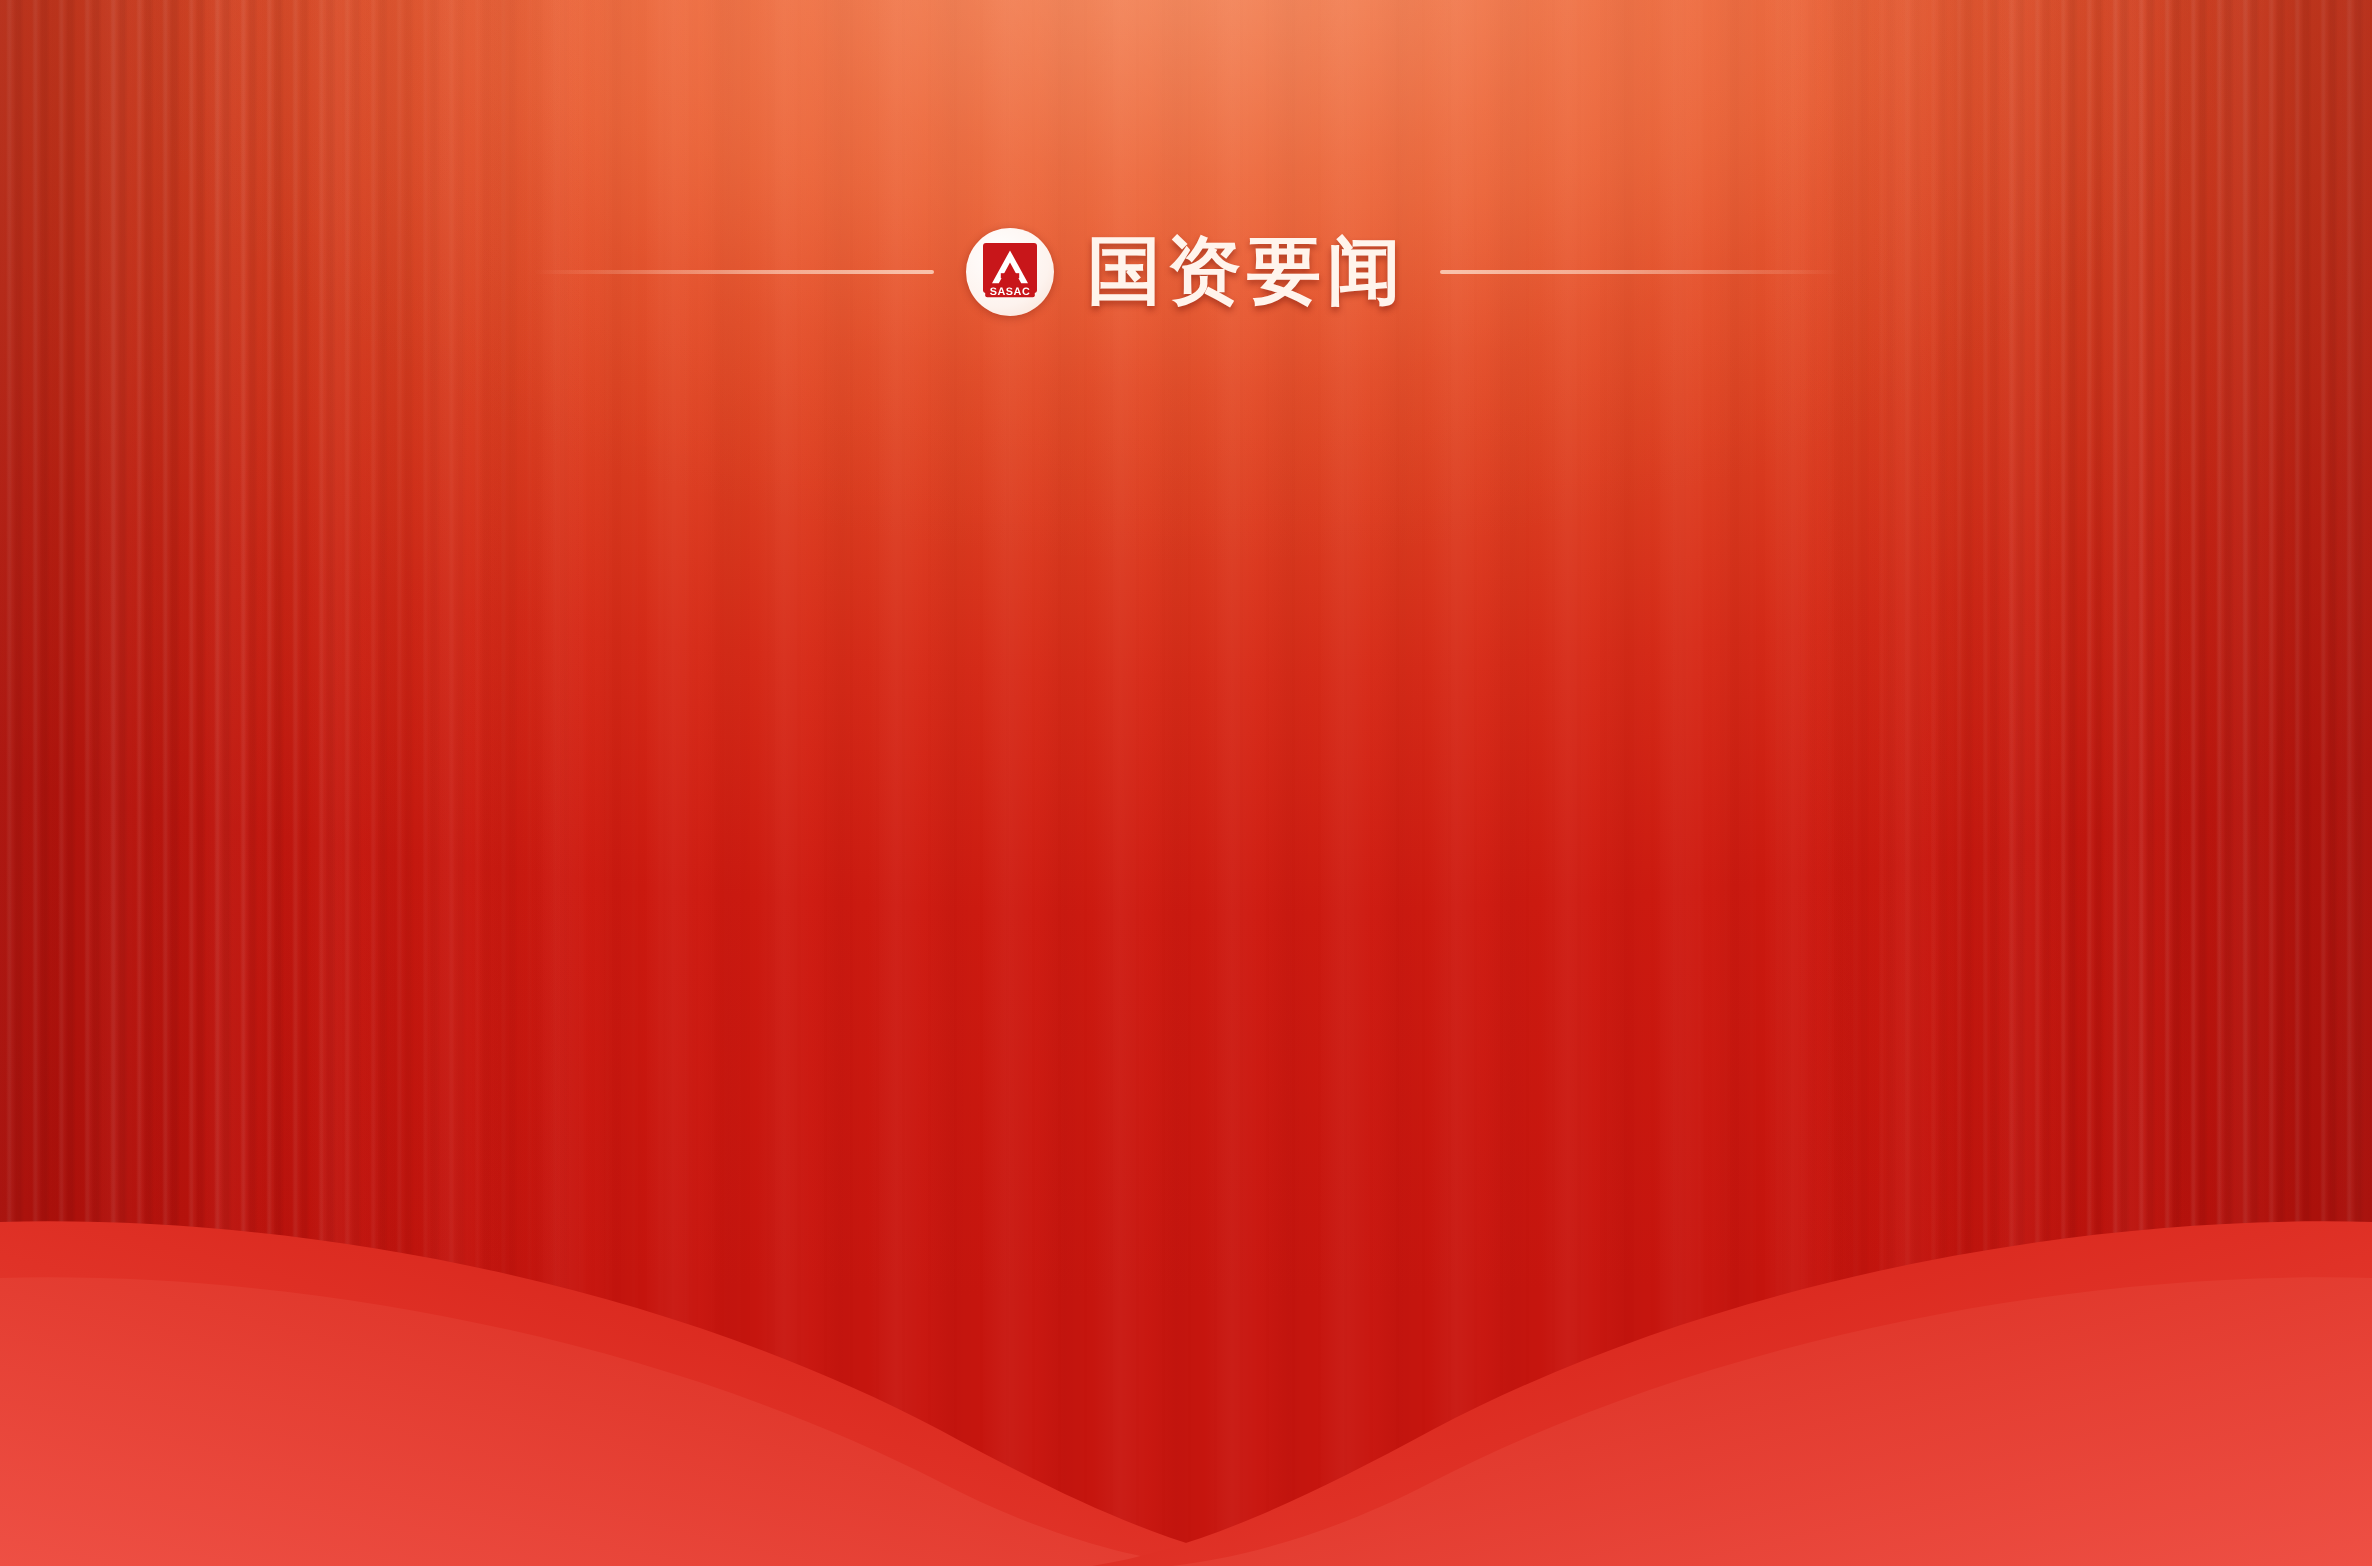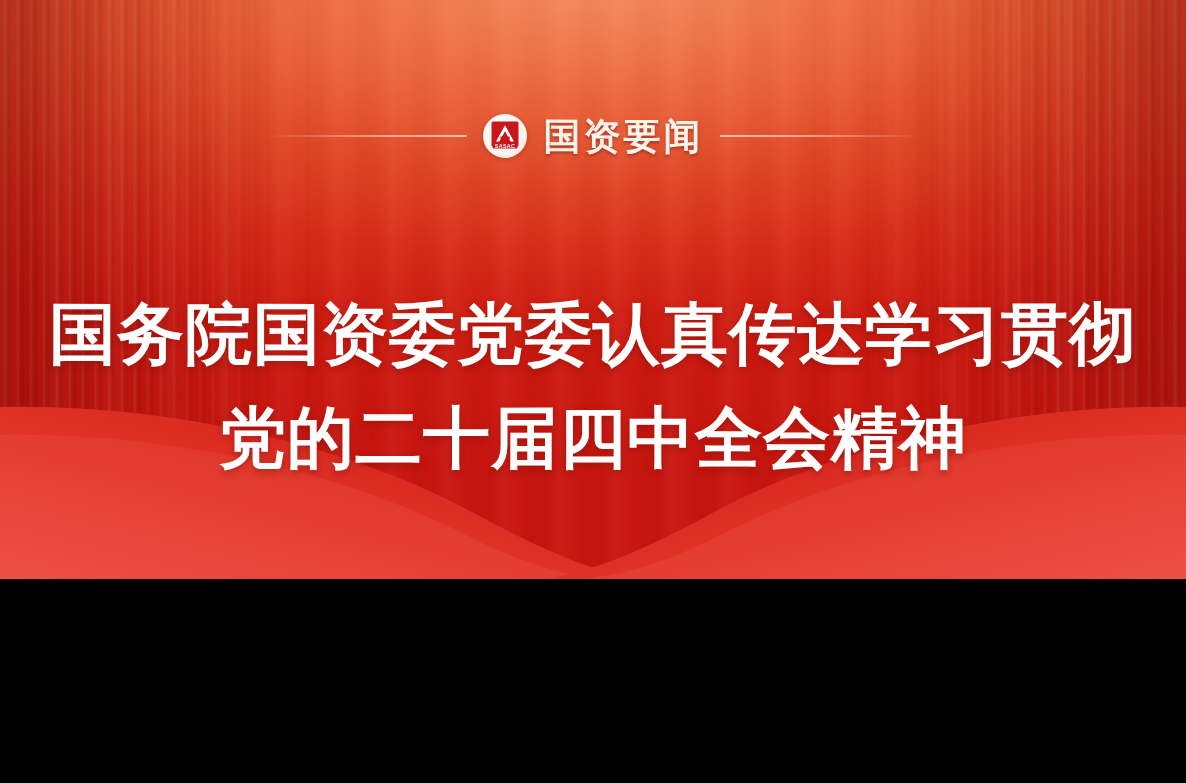--- a/index.html
+++ b/index.html
@@ -4,21 +4,21 @@
 <title>国资要闻</title>
 <style>
   html, body {
     margin: 0;
     padding: 0;
     background: #000;
   }
   #banner {
     position: relative;
     width: 1186px;
-    height: 579px;
+    height: 783px;
     overflow: hidden;
     font-family: "Liberation Sans", "DejaVu Sans", sans-serif;
     background: #0c4a6e;
   }
 
   
   .bg-base {
     position: absolute;
     inset: 0;
     background:
@@ -241,18 +241,14 @@
           <rect x="12.4" y="17.6" width="9.2" height="2.5" fill="#C8161A"></rect>
           <rect x="4.6" y="24.4" width="24.8" height="5.2" rx="1" fill="#C8161A"></rect>
           <text x="17" y="28.6" font-family="'Liberation Sans', sans-serif" font-size="5.4" font-weight="700" fill="#ffffff" text-anchor="middle" letter-spacing="0.3">SASAC</text>
         </svg>
       </div>
       <div class="kicker-text">国资要闻</div>
     </div>
     <div class="rule right"></div>
   </div>
 
-  <div class="headline">
-    <span class="l1">国务院国资委党委认真传达学习贯彻</span>
-    <span class="l2">党的二十届四中全会精神</span>
-  </div>
 
 </div>
 
 </body></html>

